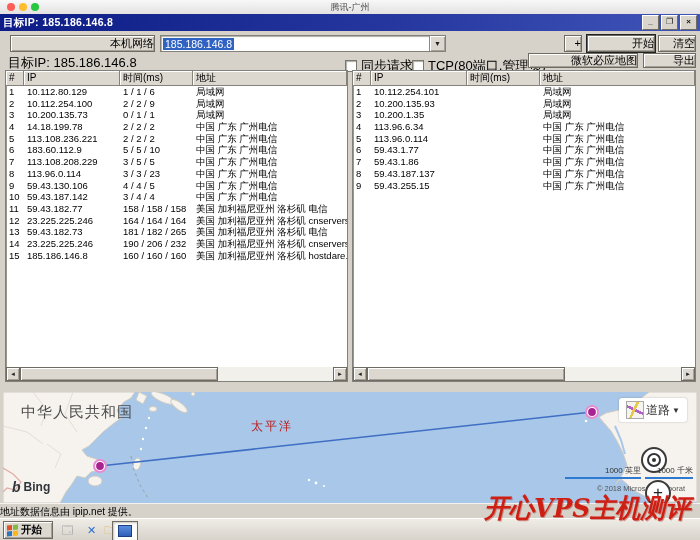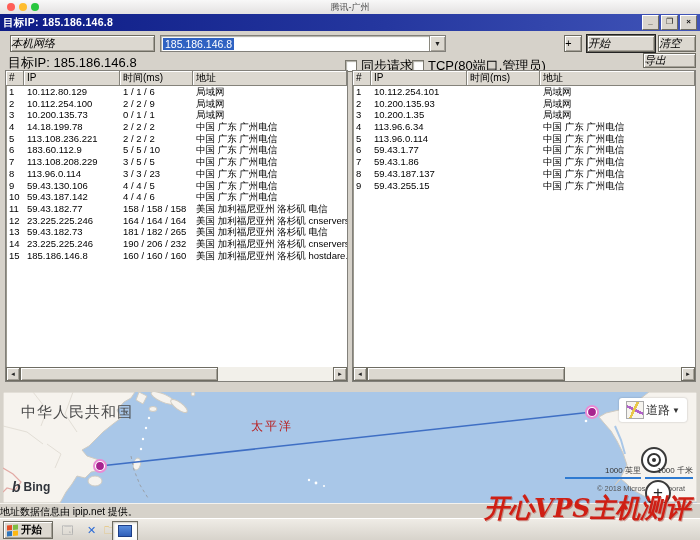--- a/index.html
+++ b/index.html
@@ -14,21 +14,21 @@
   .win-titlebar{position:absolute;top:14px;left:0;width:700px;height:17px;
                 background:linear-gradient(90deg,#0d1c86,#25379f 55%,#4054b8);
                 display:flex;align-items:center;padding:0 3px;box-sizing:border-box;}
   .win-title{color:#fff;font-weight:bold;font-size:10.5px;letter-spacing:.3px;}
   .win-btns{margin-left:auto;display:flex;gap:2px;}
   .win-btn{width:15px;height:13px;background:#d9d5cd;border:1px solid;border-color:#ffffff #6e6c62 #6e6c62 #ffffff;
            font-size:8px;line-height:11px;text-align:center;font-weight:bold;color:#111;}
   
   .btn{position:absolute;background:#dcd8d0;border:1px solid #6e6c62;
        box-shadow:inset 1px 1px 0 #ffffff,inset -1px -1px 0 #a5a198;
-       font-size:11px;text-align:left;color:#000;box-sizing:border-box;font-style:italic;}
+       font-size:11px;text-align:right;color:#000;box-sizing:border-box;}
   .btn.default{outline:1px solid #222;}
   .field{position:absolute;background:#fff;border:1px solid #82807a;
          box-shadow:inset 1px 1px 1px #b0aea6;display:flex;align-items:center;box-sizing:border-box;}
   .sel-text{background:#2f62c2;color:#fff;font-size:10.5px;padding:0 2px;margin-left:2px;}
   .combo-text{font-size:10.5px;padding-left:3px;}
   .combo-arrow{margin-left:auto;width:15px;align-self:stretch;background:#dcd8d0;
                border-left:1px solid #8a887e;box-shadow:inset 1px 1px 0 #fff,inset -1px -1px 0 #a5a198;
                display:flex;align-items:center;justify-content:center;font-size:7px;color:#222;}
   .chk{display:inline-block;width:10px;height:10px;background:#fff;border:1px solid #7a786e;
        box-shadow:inset 1px 1px 1px #b0aea6;vertical-align:-2px;margin-right:4px;}
@@ -145,20 +145,21 @@
 
   <div style="position:absolute;left:8px;top:54px;font-size:13px;">目标IP: 185.186.146.8</div>
 
   <div style="position:absolute;left:345px;top:56px;">
     <span class="chk"></span><span class="chk-label">同步请求</span>
   </div>
   <div style="position:absolute;left:412px;top:56px;">
     <span class="chk"></span><span class="chk-label">TCP(80端口,管理员)</span>
   </div>
 
+  <div class="btn" style="left:528px;top:53px;width:110px;height:15px;line-height:13px;">微软必应地图</div>
   <div class="btn" style="left:643px;top:53px;width:53px;height:15px;line-height:13px;">导出</div>
 
   <div class="panel" style="left:5px;width:343px;">
     <div class="thead">
       <div class="th c0">#</div>
       <div class="th c1">IP</div>
       <div class="th c2">时间(ms)</div>
       <div class="th c3">地址</div>
     </div>
     <div class="tbody">
@@ -212,21 +213,21 @@
         </div>
         <div class="trow">
           <div class="tcell c0">9</div>
           <div class="tcell c1">59.43.130.106</div>
           <div class="tcell c2">4 / 4 / 5</div>
           <div class="tcell c3">中国 广东 广州电信</div>
         </div>
         <div class="trow">
           <div class="tcell c0">10</div>
           <div class="tcell c1">59.43.187.142</div>
-          <div class="tcell c2">4 / 4 / 6</div>
+          <div class="tcell c2">3 / 4 / 4</div>
           <div class="tcell c3">中国 广东 广州电信</div>
         </div>
         <div class="trow">
           <div class="tcell c0">11</div>
           <div class="tcell c1">59.43.182.77</div>
           <div class="tcell c2">158 / 158 / 158</div>
           <div class="tcell c3">美国 加利福尼亚州 洛杉矶 电信</div>
         </div>
         <div class="trow">
           <div class="tcell c0">12</div>

